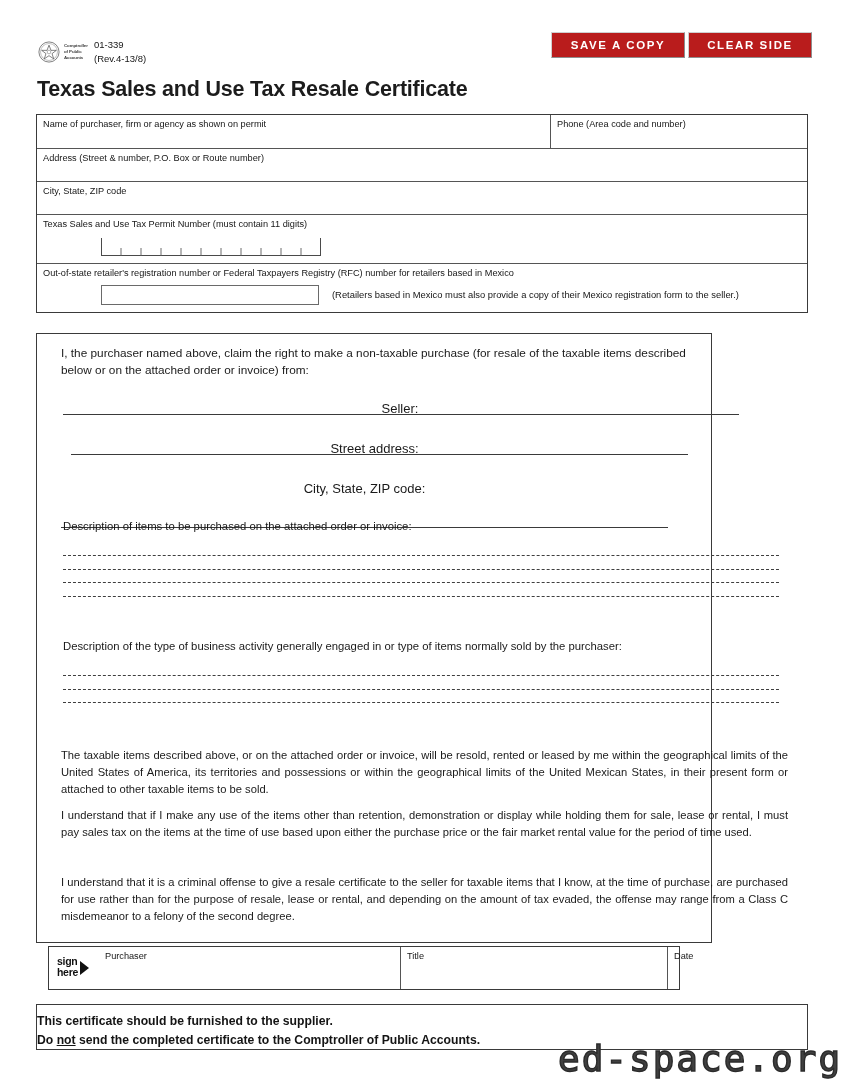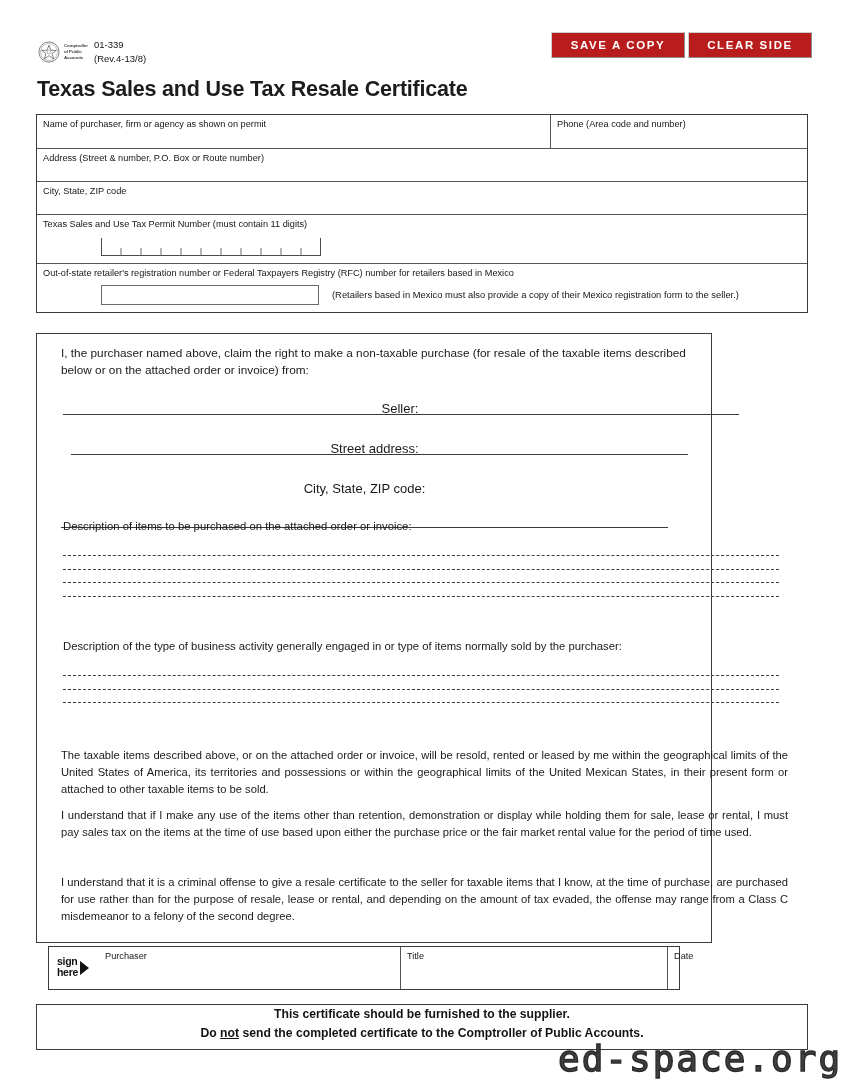--- a/index.html
+++ b/index.html
@@ -258,22 +258,21 @@
   }
   #purchaser-label { padding-left: 56px; }
 
   
   #footer-notice {
     position: absolute;
     left: 36px; top: 1004px;
     width: 772px; height: 46px;
     border: 1px solid #3a3a3a;
     box-sizing: border-box;
-    text-align: center;
-    padding-top: 0;
+    padding-top: 7px;
   }
   .footer-line {
     font-size: 12.2px;
     font-weight: bold;
     color: #141414;
     line-height: 1.58;
   }
   #footer-line-2 .underline-not { text-decoration: underline; }
 
   

